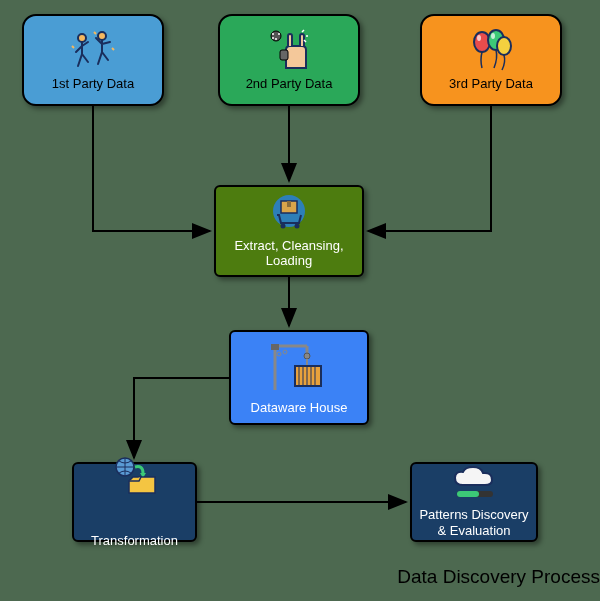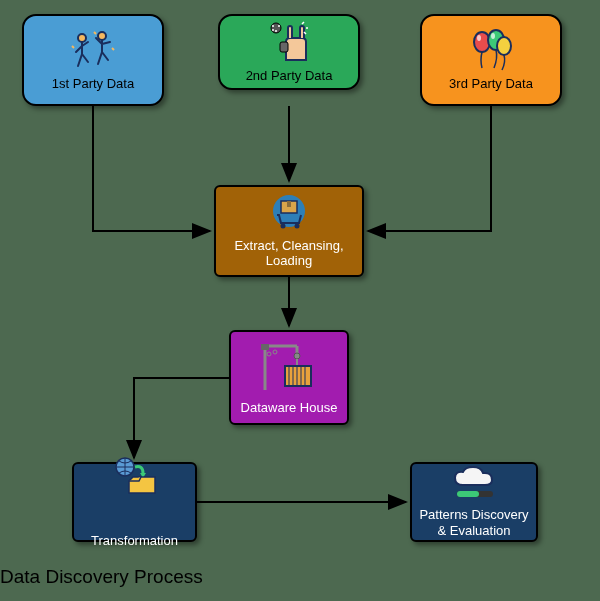--- a/index.html
+++ b/index.html
@@ -22,31 +22,31 @@
     justify-content: center;
     padding: 6px;
   }
   .node-label {
     font-size: 13px;
     text-align: center;
     margin-top: 4px;
     line-height: 1.2;
   }
   .first-party { background: #4a9dd4; left: 22px; top: 14px; width: 142px; height: 92px; border-radius: 14px; color: #000; }
-  .second-party { background: #2aa859; left: 218px; top: 14px; width: 142px; height: 76px; border-radius: 14px; color: #000; }
+  .second-party { background: #2aa859; left: 218px; top: 14px; width: 142px; height: 92px; border-radius: 14px; color: #000; }
   .third-party { background: #f7931e; left: 420px; top: 14px; width: 142px; height: 92px; border-radius: 14px; color: #000000; }
-  .extract { background: #a16207; left: 214px; top: 185px; width: 150px; height: 92px; color: #fff; }
-  .datawarehouse { background: #a21caf; left: 229px; top: 330px; width: 120px; height: 95px; color: #fff; }
+  .extract { background: #4d7c0f; left: 214px; top: 185px; width: 150px; height: 92px; color: #fff; }
+  .datawarehouse { background: #3b82f6; left: 229px; top: 330px; width: 140px; height: 95px; color: #fff; }
   .transformation { background: #1a3e66; left: 72px; top: 462px; width: 125px; height: 80px; color: #fff; gap: 34px; }
   .patterns { background: #1a3e66; left: 410px; top: 462px; width: 128px; height: 80px; color: #fff; }
   .title {
     position: absolute;
     left: 0; right: 0;
     top: 566px;
-    text-align: left;
+    text-align: right;
     font-size: 19px;
     color: #000;
   }
   svg.arrows {
     position: absolute;
     left: 0; top: 0;
     width: 600px; height: 601px;
     pointer-events: none;
   }
   .icon-area { height: 44px; display: flex; align-items: center; justify-content: center; }

